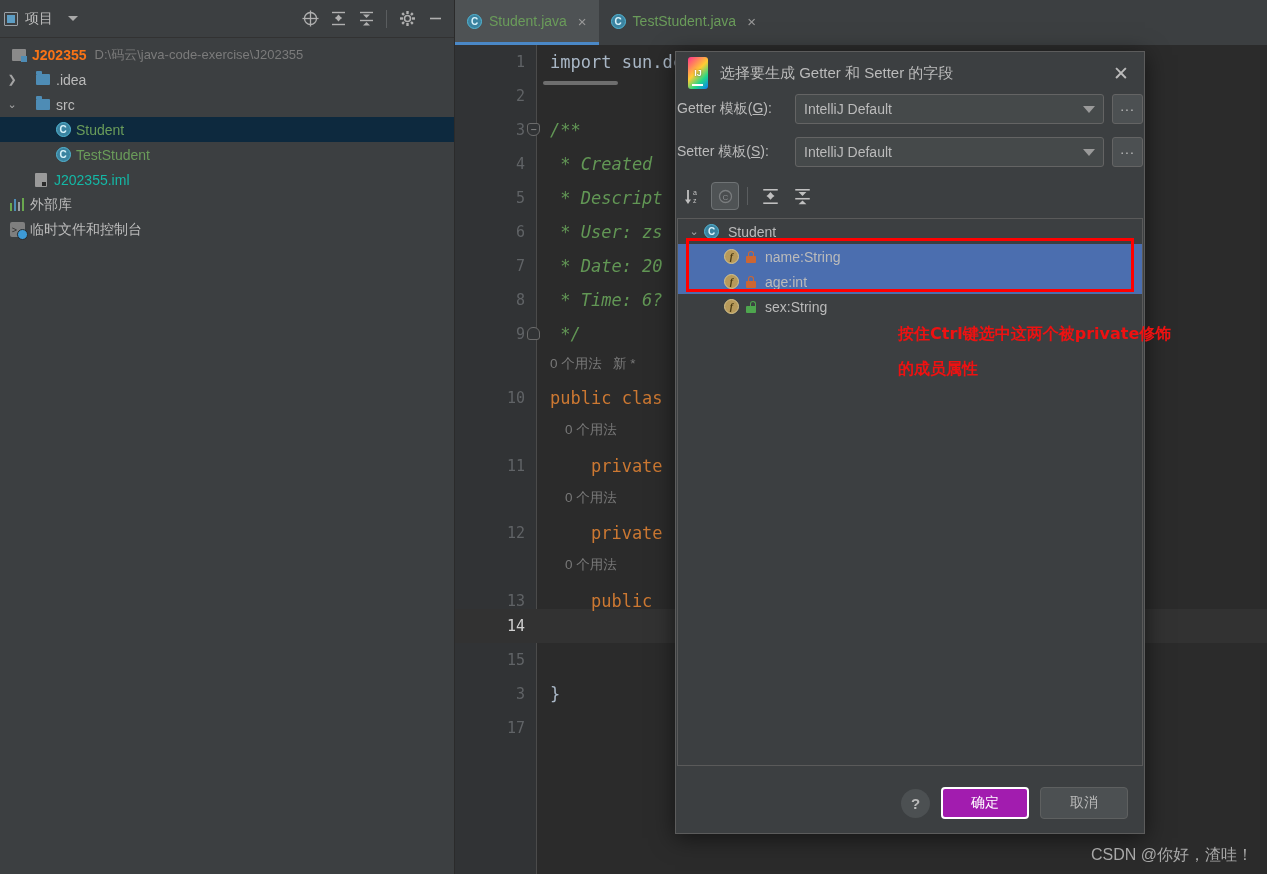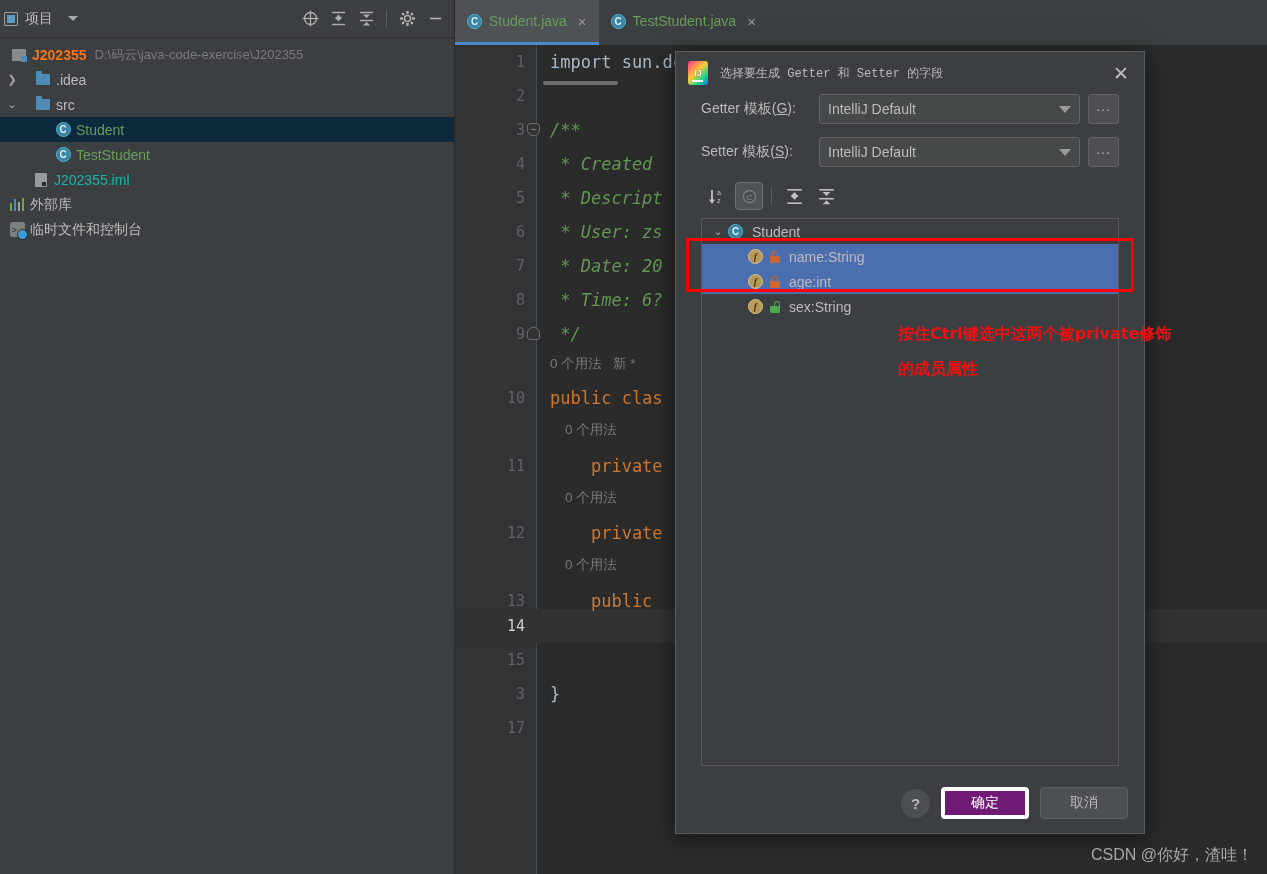--- a/index.html
+++ b/index.html
@@ -141,36 +141,36 @@
   
   .dialog {
     position:absolute; left:675px; top:51px; width:470px; height:783px;
     background:#3c3f41; border:1px solid #5c5c5c;
     box-shadow:0 4px 22px rgba(0,0,0,.55);
   }
   .dlg-titlebar {
     height:42px; display:flex; align-items:center; padding:0 10px 0 12px; gap:12px;
   }
   .ij-logo {
-    width:20px; height:24px; border-radius:3px;
+    width:20px; height:32px; border-radius:3px;
     background:linear-gradient(135deg,#ff318c 0%,#fc3 45%,#21d789 72%,#087cfa 100%);
     display:flex; align-items:center; justify-content:center;
     position:relative; overflow:hidden;
   }
   .ij-logo span {
     color:#fff; font-size:9px; font-weight:bold; font-family:"Liberation Sans",sans-serif;
     z-index:2; line-height:1; text-shadow:0 0 2px rgba(0,0,0,.6);
   }
   .ij-logo::after{
     content:''; position:absolute; left:4px; bottom:3px; width:11px; height:2px; background:#fff; z-index:2;
   }
-  .dlg-title { color:#bbbbbb; font-size:12px;font-family:Liberation Mono, monospace; }
+  .dlg-title { color:#bbbbbb; font-size:15px; }
   .dlg-close { margin-left:auto; color:#bbbbbb; font-size:19px; cursor:pointer; line-height:1; padding:2px 5px; }
 
-  .dlg-body { padding:0 25px; }
+  .dlg-body { padding:0 1px; }
   .frow { display:flex; align-items:center; margin-bottom:13px; }
   .flabel { color:#bbbbbb; font-size:14px; width:118px; flex:0 0 118px; }
   .flabel u { text-decoration:underline; }
   .combo {
     flex:1; height:30px; background:#45494a; border:1px solid #646464; border-radius:3px;
     display:flex; align-items:center; padding:0 8px; color:#bbbbbb; font-size:14px;
     cursor:pointer; position:relative;
   }
   .combo .arrow {
     margin-left:auto; width:0; height:0; border-left:6px solid transparent;
@@ -233,21 +233,21 @@
   }
   .help-btn {
     width:29px; height:29px; border-radius:50%; background:#4c5052; color:#bbbbbb;
     display:flex; align-items:center; justify-content:center; font-size:15px;
     font-weight:bold; cursor:pointer;
   }
   .btn {
     min-width:88px; height:32px; border-radius:4px; font-size:14px;
     display:flex; align-items:center; justify-content:center; cursor:pointer;
   }
-  .btn.primary { background:#701a75; border:4px solid #ffffff; color:#ffffff; }
+  .btn.primary { background:#a21caf; border:2px solid #ffffff; color:#ffffff; }
   .btn.secondary { background:#4c5052; border:1px solid #5e6060; color:#bbbbbb; }
 
   
   .watermark {
     position:absolute; right:14px; bottom:8px; color:#a8a8a8; font-size:16px;
   }
 </style>
 </head>
 <body>
 

